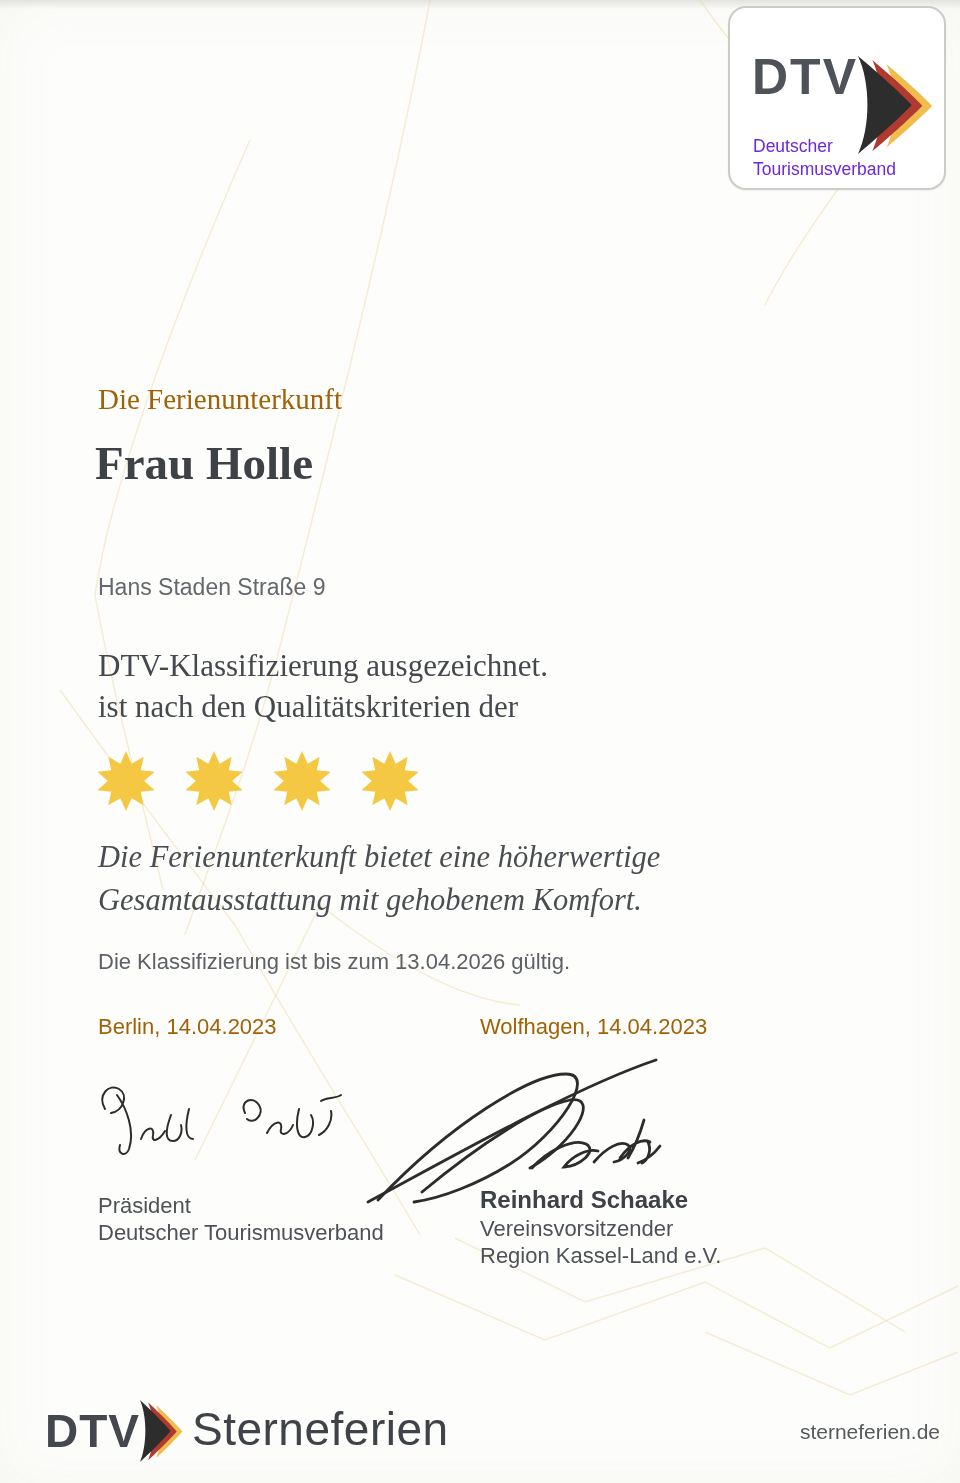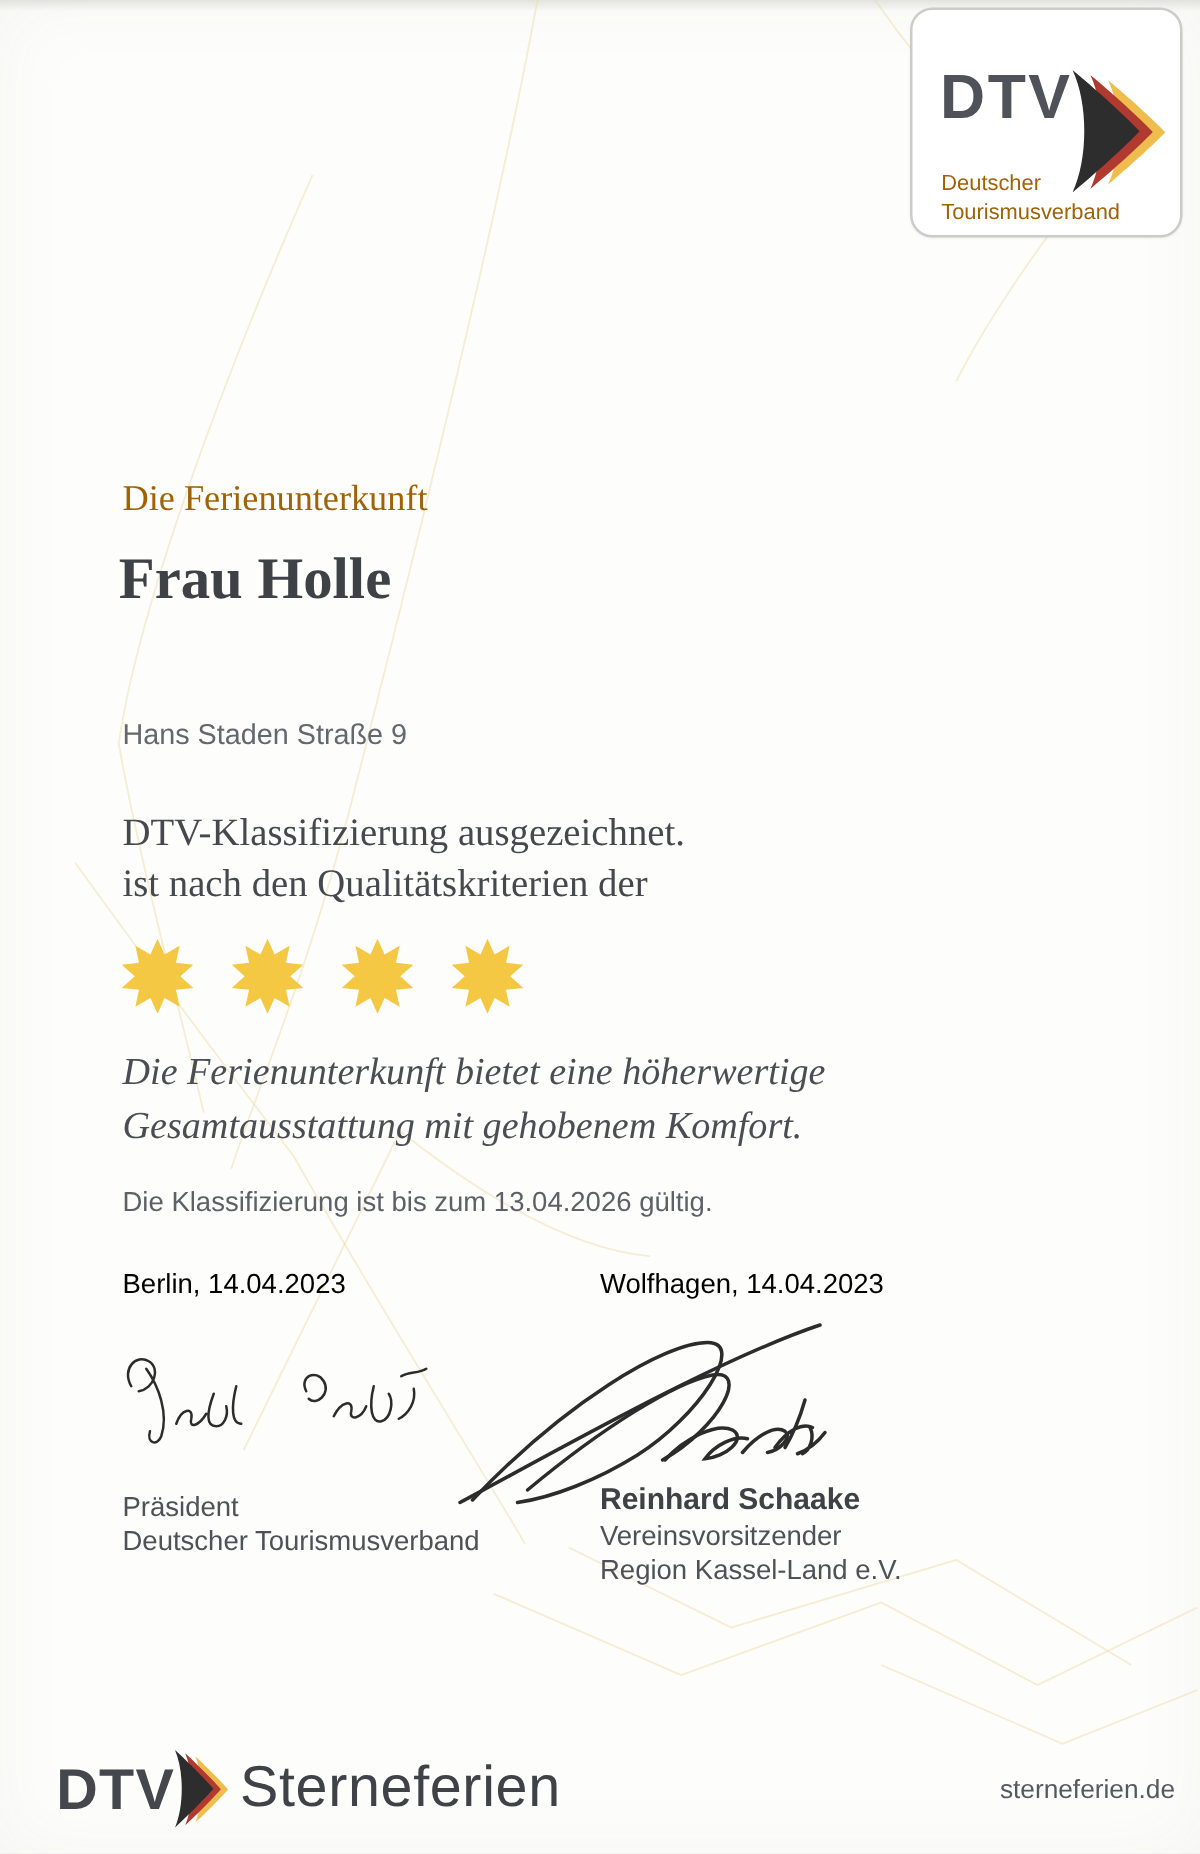--- a/index.html
+++ b/index.html
@@ -23,21 +23,21 @@
     background:#fff;border:2px solid #cbcbc7;border-radius:18px;
     box-shadow:0 1px 2px rgba(0,0,0,0.05);
   }
   .logo-card .abbr{
     position:absolute;left:22px;top:40px;
     font-size:50px;font-weight:bold;color:#4f5258;letter-spacing:2px;
   }
   .logo-card .chevrons{position:absolute;left:128px;top:48px;}
   .logo-card .org{
     position:absolute;left:23px;top:127px;
-    font-size:17.5px;line-height:23px;color:#a16207;
+    font-size:17.5px;line-height:23px;color:#6d28d9;
   }
   
   .title{
     position:absolute;left:50px;top:156px;
     font-family:"DejaVu Serif","Liberation Serif",serif;
     font-style:italic;font-size:100px;color:#ecbe58;letter-spacing:2px;
   }
   .intro{
     position:absolute;left:98px;top:383px;
     font-family:"Liberation Serif",serif;font-size:29px;color:#a16207;
@@ -59,21 +59,21 @@
   .stars-row svg{display:block;}
   .desc{
     position:absolute;left:98px;top:836px;
     font-family:"Liberation Serif",serif;font-style:italic;
     font-size:30.5px;line-height:43px;color:#4a4d52;
   }
   .validity{
     position:absolute;left:98px;top:949px;
     font-size:22px;color:#5d6165;
   }
-  .place-date{position:absolute;top:1014px;font-size:22px;color:#000000;}
+  .place-date{position:absolute;top:1014px;font-size:22px;color:#a16207;}
   .pd-left{left:98px;} .pd-right{left:480px;}
   .sig{position:absolute;}
   .sig path{fill:none;stroke:#2c2c2c;stroke-linecap:round;}
   .sig-left{left:95px;top:1075px;}
   .sig-left path{stroke-width:2;}
   .sig-right{left:362px;top:1050px;}
   .sig-right path{stroke-width:2.8;}
   .sign-block{position:absolute;font-size:22px;line-height:27px;color:#4e5257;}
   .sb-left{left:98px;top:1192px;} .sb-right{left:480px;top:1186px;}
   .sign-block .name{font-size:24px;font-weight:bold;color:#3e4145;margin-bottom:2px;}

